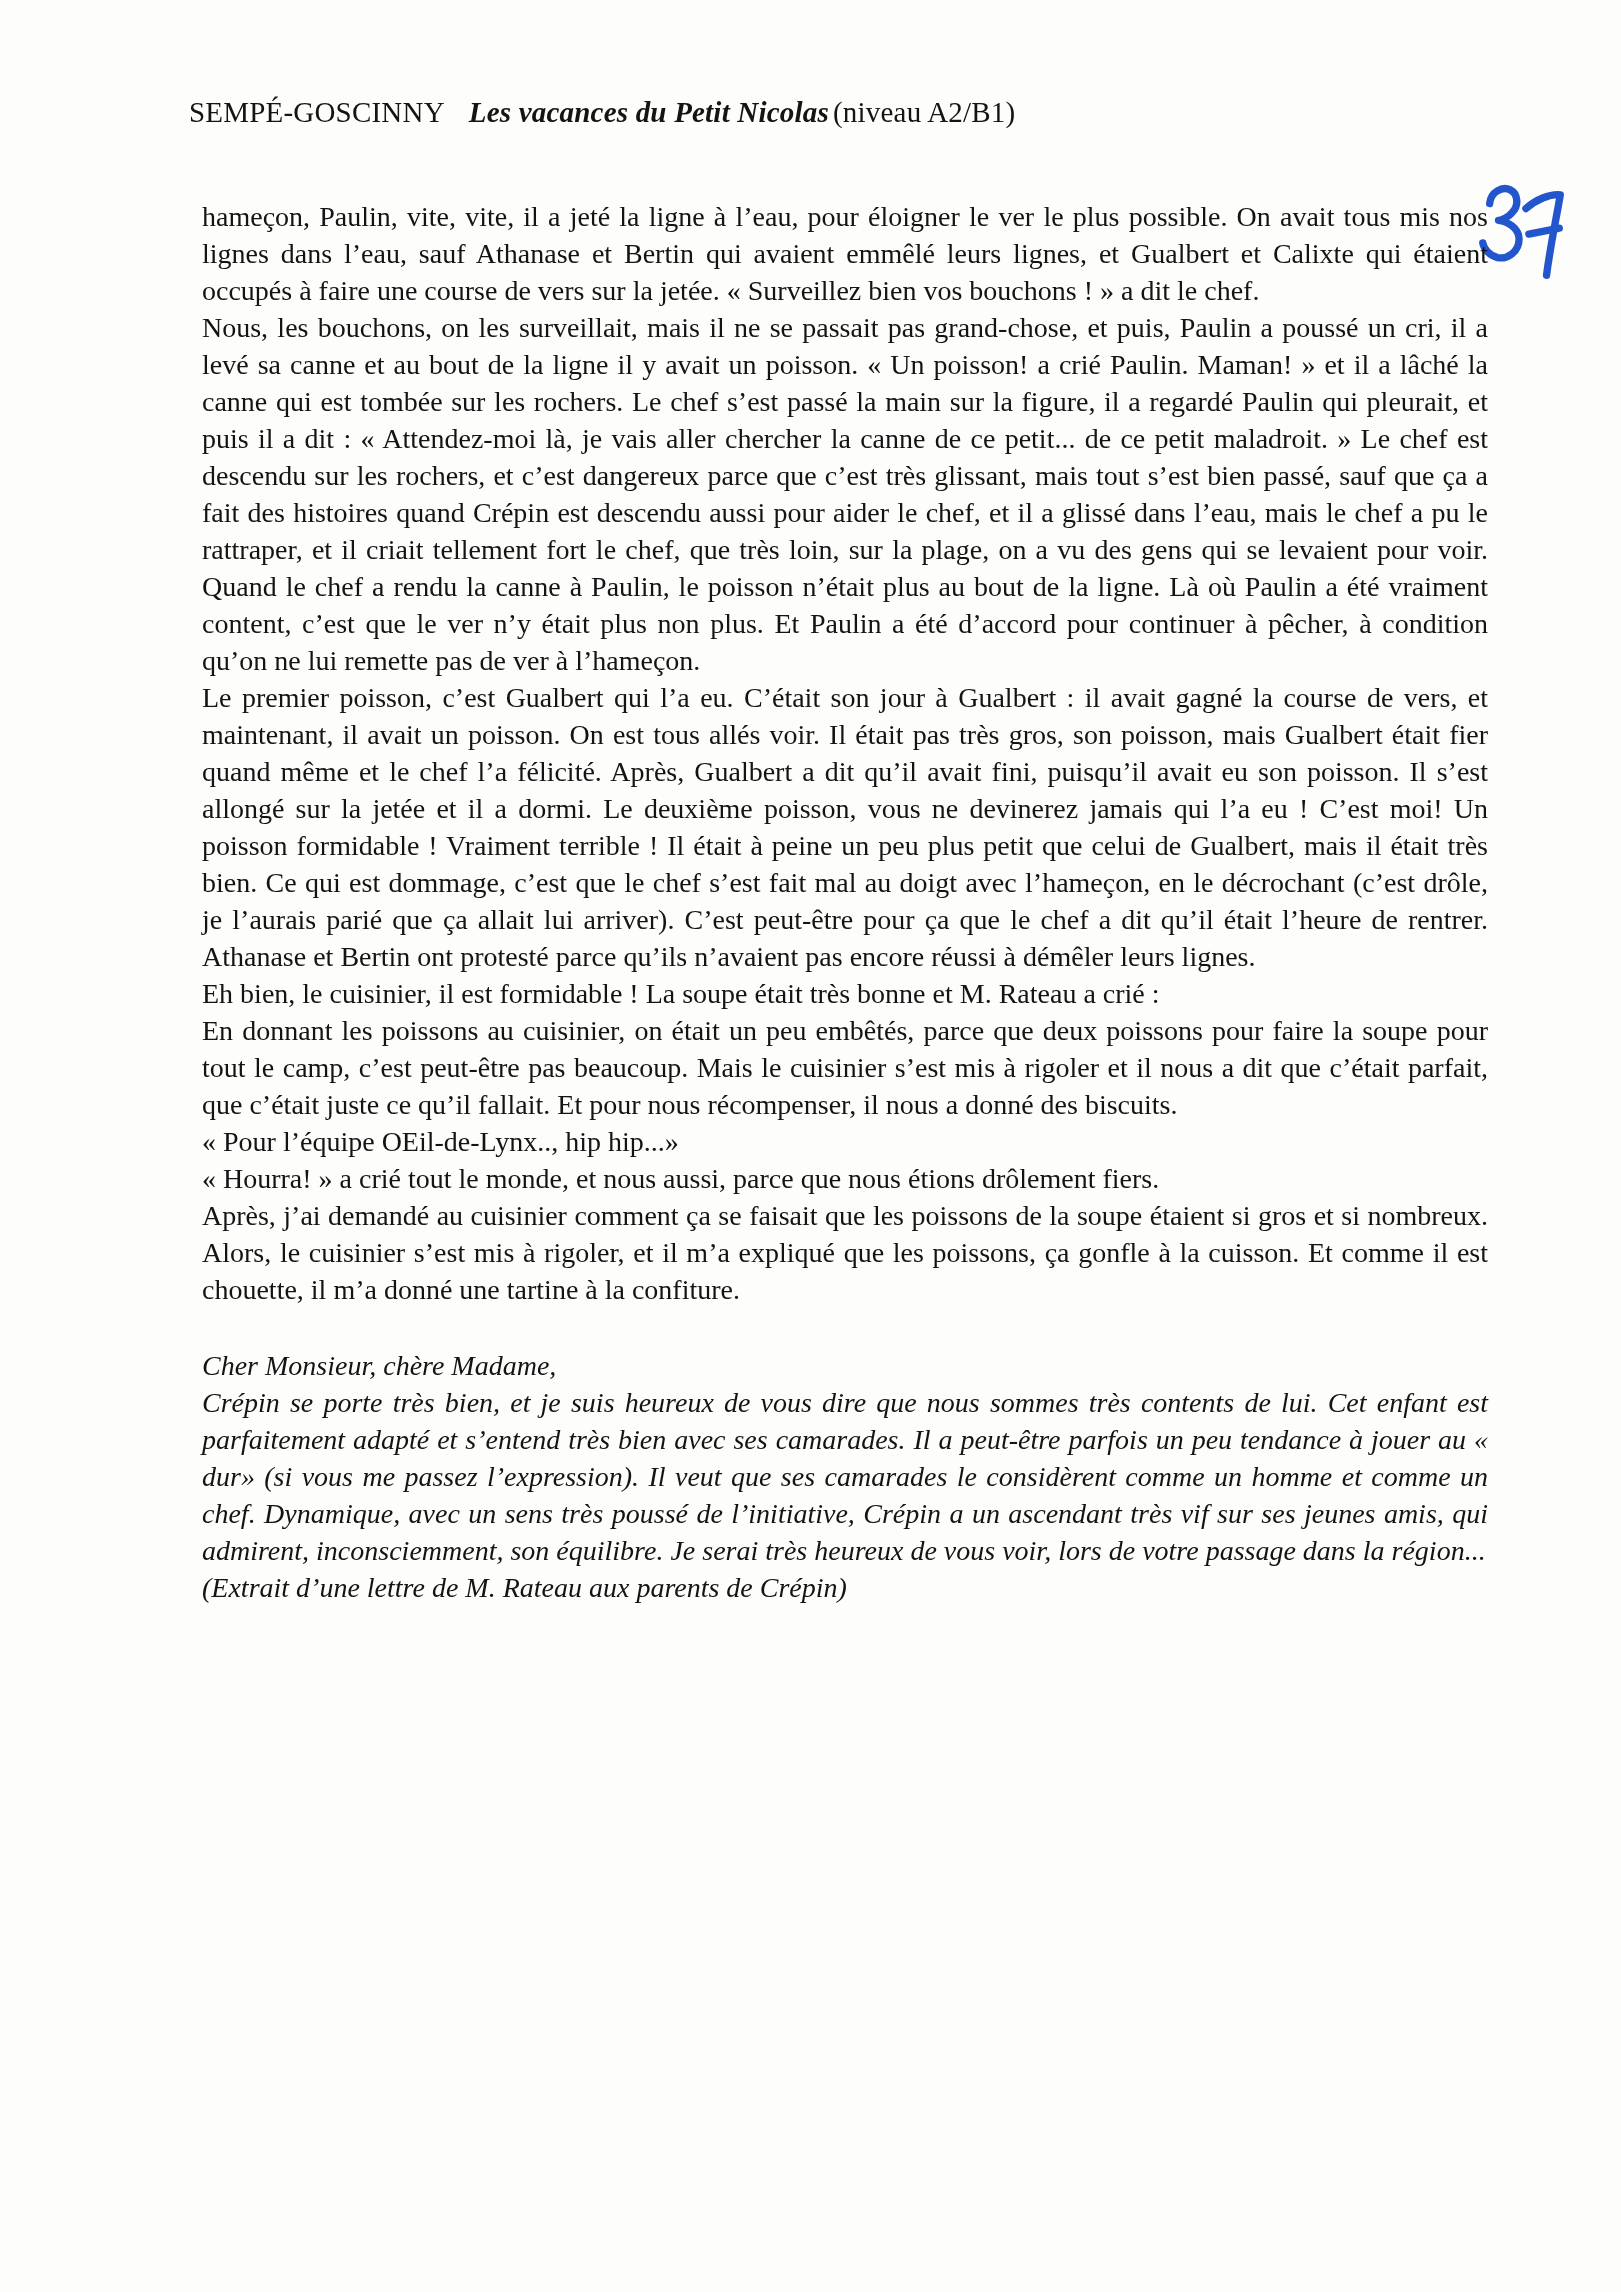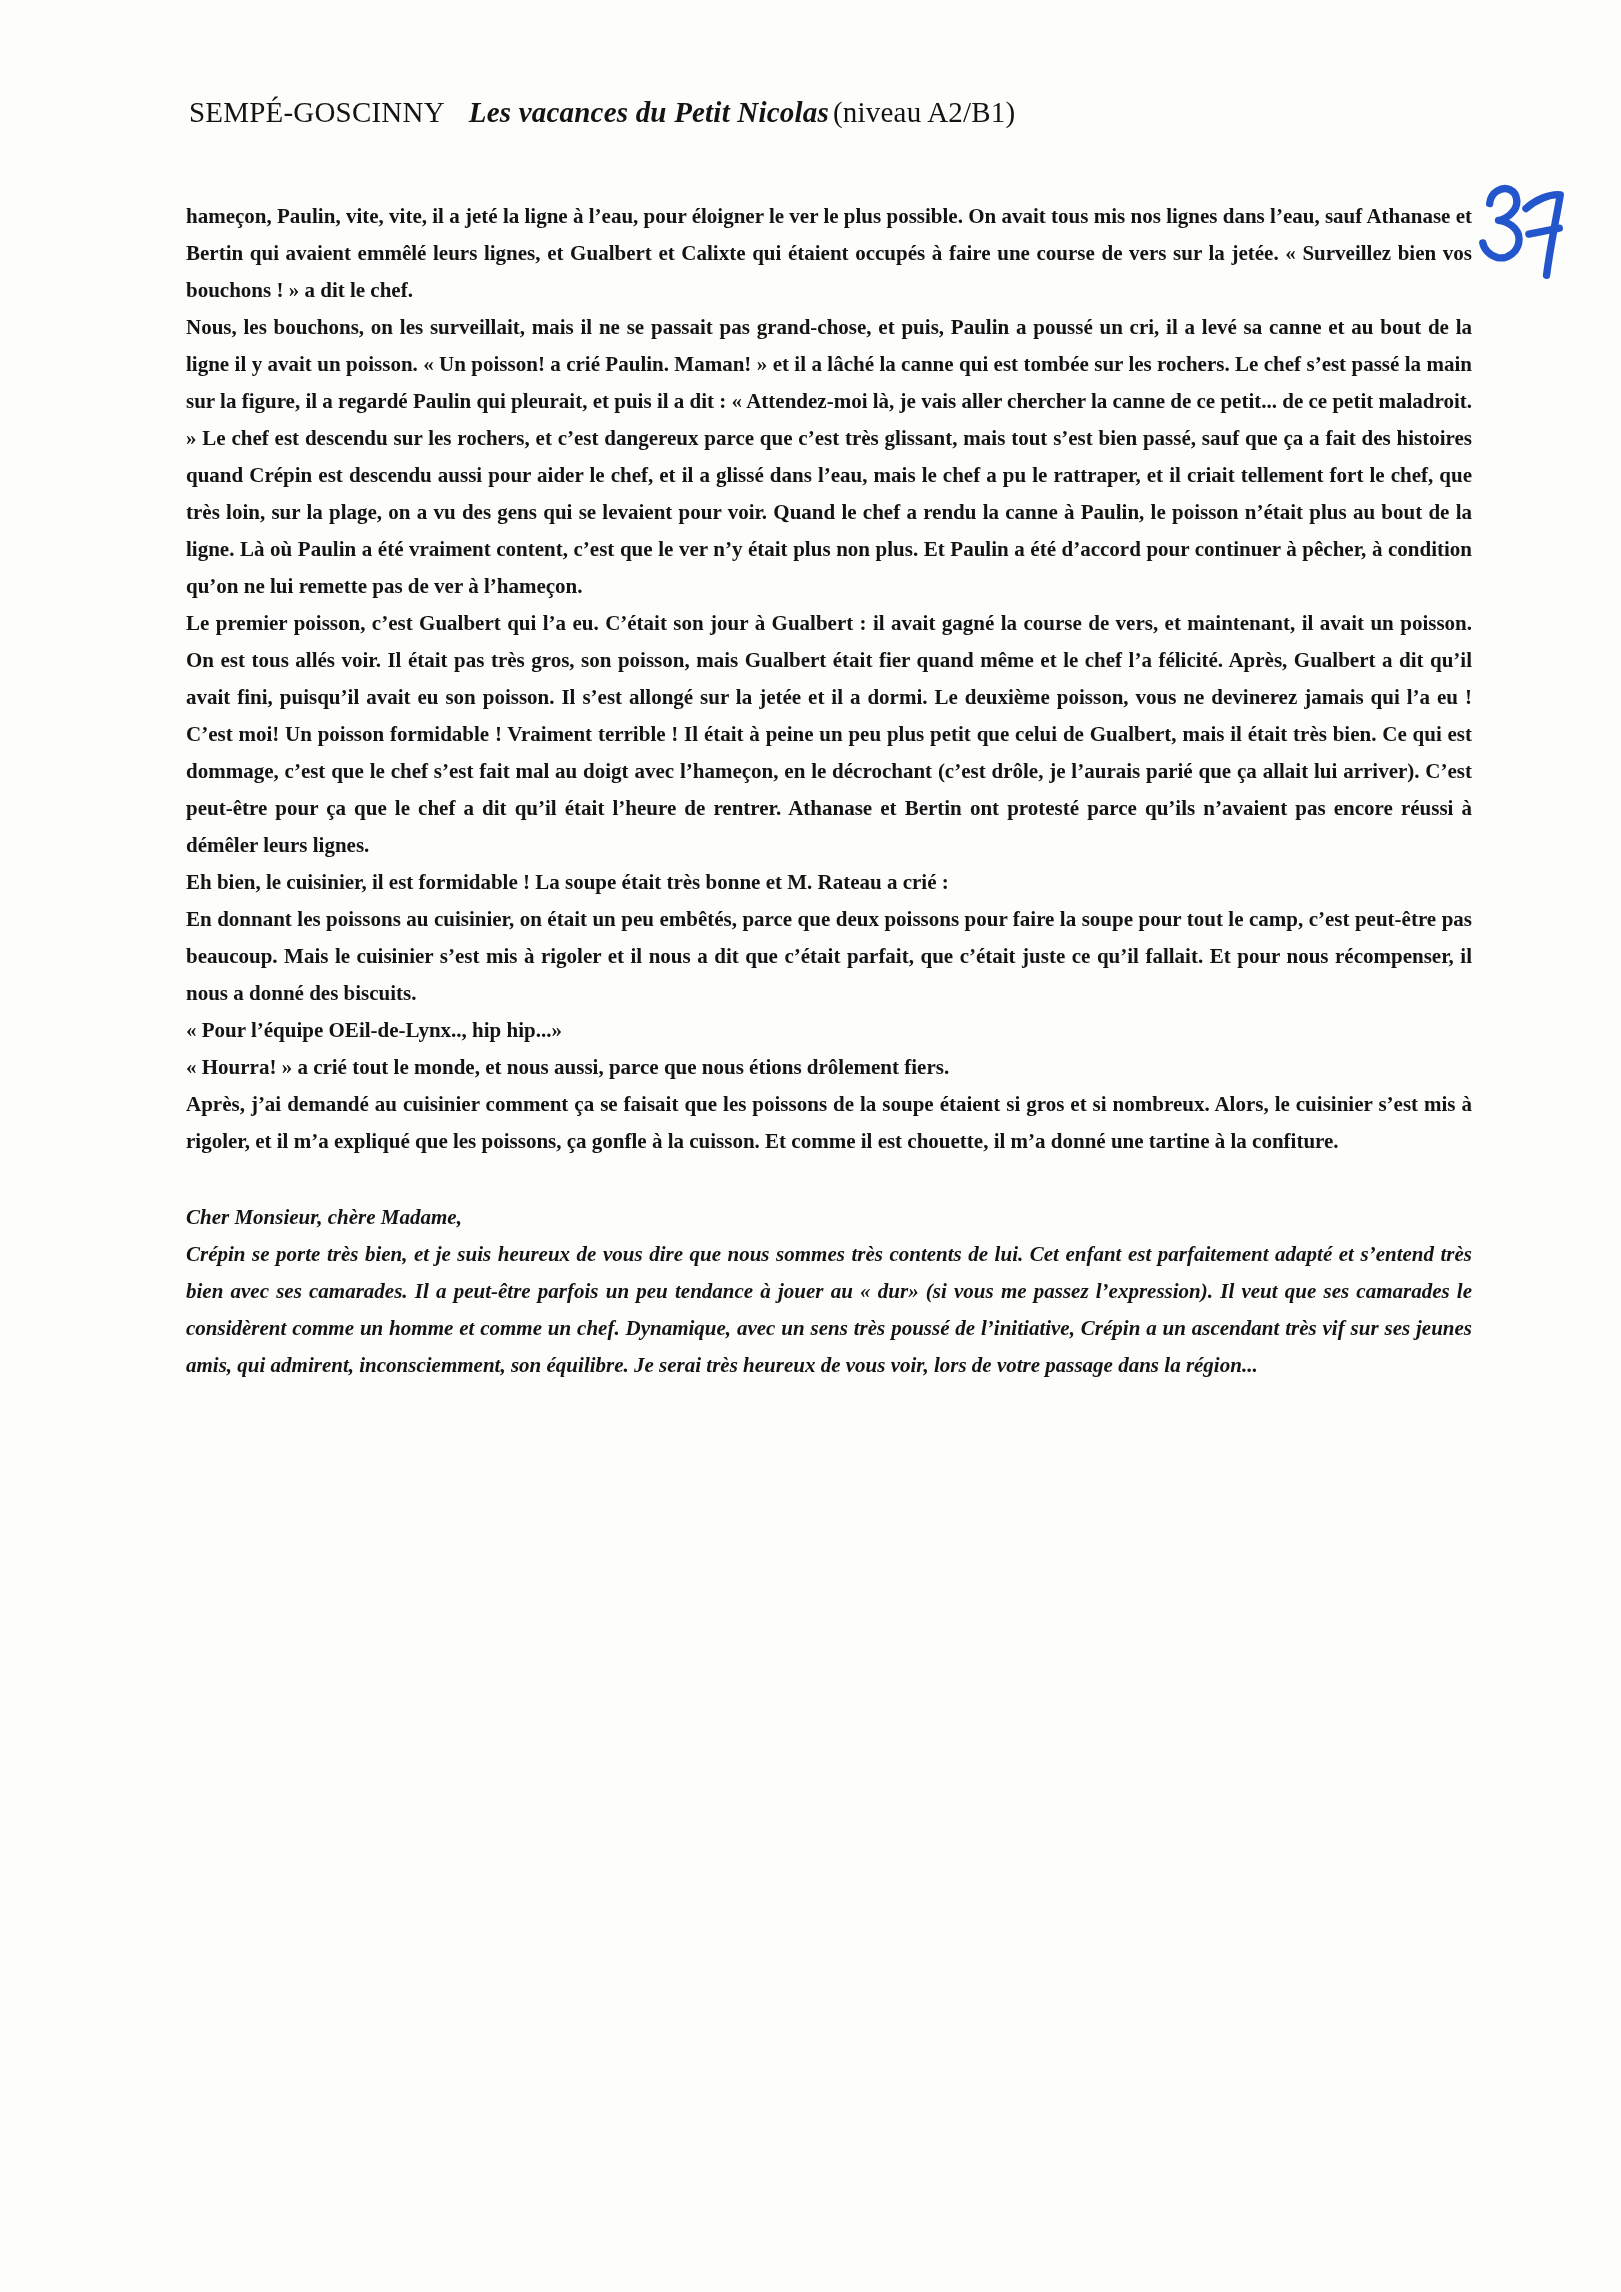--- a/index.html
+++ b/index.html
@@ -34,26 +34,25 @@
   }
   .annotation {
     position: absolute;
     left: 1472px;
     top: 182px;
     width: 102px;
     height: 108px;
   }
   .content {
     position: absolute;
-    left: 186px;
+    left: 202px;
     top: 198px;
     width: 1286px;
-    font-size: 21px;
+    font-size: 28px;
     line-height: 37px;
-    font-weight: bold;
   }
   .para {
     margin: 0;
     text-align: justify;
   }
   .letter {
     margin-top: 39px;
   }
   .letter .para {
     font-style: italic;
@@ -85,17 +84,18 @@
         <p class="para">Le premier poisson, c’est Gualbert qui l’a eu. C’était son jour à Gualbert : il avait gagné la course de vers, et maintenant, il avait un poisson. On est tous allés voir. Il était pas très gros, son poisson, mais Gualbert était fier quand même et le chef l’a félicité. Après, Gualbert a dit qu’il avait fini, puisqu’il avait eu son poisson. Il s’est allongé sur la jetée et il a dormi. Le deuxième poisson, vous ne devinerez jamais qui l’a eu ! C’est moi! Un poisson formidable ! Vraiment terrible ! Il était à peine un peu plus petit que celui de Gualbert, mais il était très bien. Ce qui est dommage, c’est que le chef s’est fait mal au doigt avec l’hameçon, en le décrochant (c’est drôle, je l’aurais parié que ça allait lui arriver). C’est peut-être pour ça que le chef a dit qu’il était l’heure de rentrer. Athanase et Bertin ont protesté parce qu’ils n’avaient pas encore réussi à démêler leurs lignes.</p>
         <p class="para">Eh bien, le cuisinier, il est formidable ! La soupe était très bonne et M. Rateau a crié :</p>
         <p class="para">En donnant les poissons au cuisinier, on était un peu embêtés, parce que deux poissons pour faire la soupe pour tout le camp, c’est peut-être pas beaucoup. Mais le cuisinier s’est mis à rigoler et il nous a dit que c’était parfait, que c’était juste ce qu’il fallait. Et pour nous récompenser, il nous a donné des biscuits.</p>
         <p class="para">« Pour l’équipe OEil-de-Lynx.., hip hip...»</p>
         <p class="para">« Hourra! » a crié tout le monde, et nous aussi, parce que nous étions drôlement fiers.</p>
         <p class="para">Après, j’ai demandé au cuisinier comment ça se faisait que les poissons de la soupe étaient si gros et si nombreux. Alors, le cuisinier s’est mis à rigoler, et il m’a expliqué que les poissons, ça gonfle à la cuisson. Et comme il est chouette, il m’a donné une tartine à la confiture.</p>
       </div>
     <div class="letter">
         <p class="para">Cher Monsieur, chère Madame,</p>
         <p class="para">Crépin se porte très bien, et je suis heureux de vous dire que nous sommes très contents de lui. Cet enfant est parfaitement adapté et s’entend très bien avec ses camarades. Il a peut-être parfois un peu tendance à jouer au « dur» (si vous me passez l’expression). Il veut que ses camarades le considèrent comme un homme et comme un chef. Dynamique, avec un sens très poussé de l’initiative, Crépin a un ascendant très vif sur ses jeunes amis, qui admirent, inconsciemment, son équilibre. Je serai très heureux de vous voir, lors de votre passage dans la région...</p>
+        <p class="para">(Extrait d’une lettre de M. Rateau aux parents de Crépin)</p>
       </div>
   </div>
 
 </div>
 
 
 </body></html>

